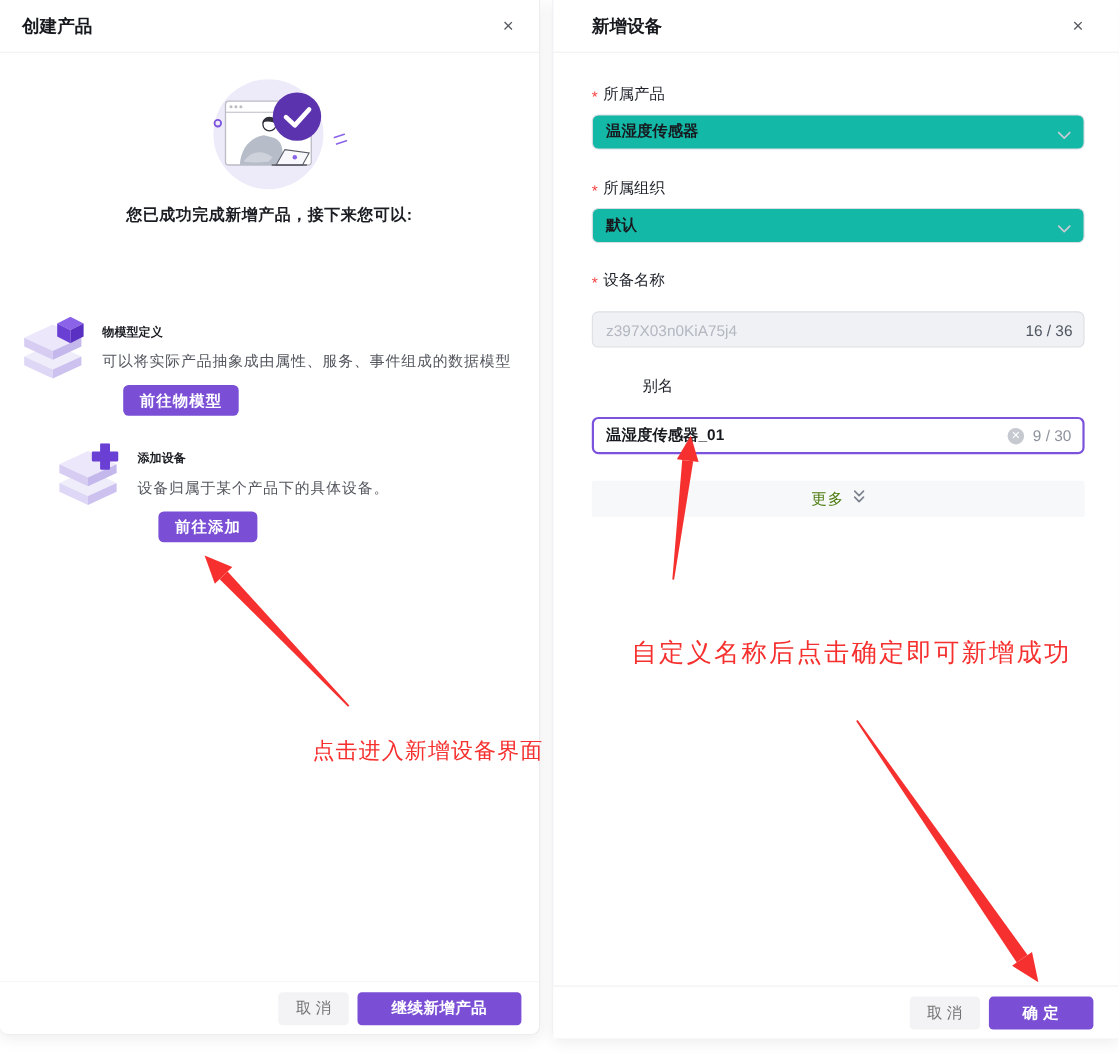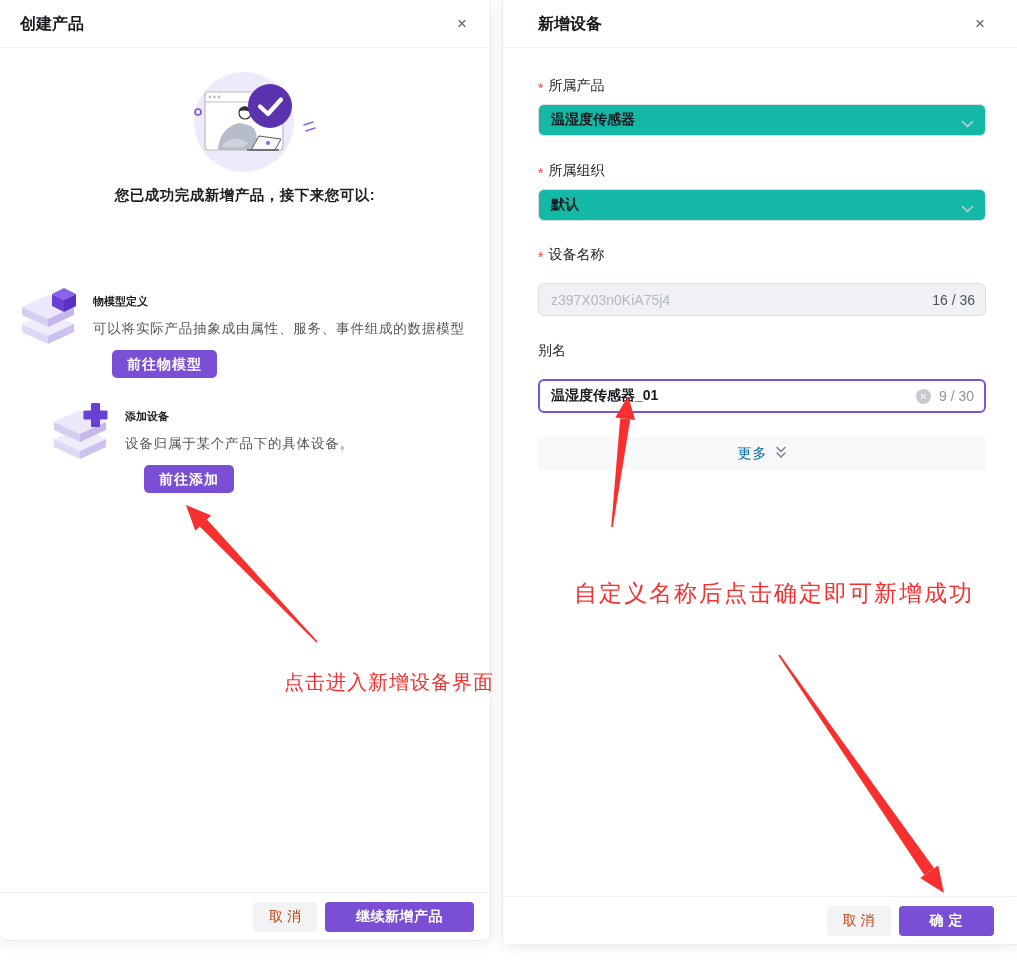--- a/index.html
+++ b/index.html
@@ -35,31 +35,31 @@
   .sec-desc  { font-size:13.5px; color:#53565e; margin-top:11px; letter-spacing:.8px; white-space:nowrap; }
   .sec-btn { display:inline-block; margin:12px 0 0 19px; height:28px; padding:0 15px; border:none;
              border-radius:5px; background:#7a4fd6; color:#fff; font-size:14px; font-weight:700;
              line-height:28px; cursor:pointer; letter-spacing:1px; }
 
   .dlg-footer { position:absolute; left:0; right:0; bottom:0; height:48px; border-top:1px solid #f0f0f2;
                 display:flex; align-items:center; justify-content:flex-end; gap:8px; background:#fff; }
   .dlg-left  .dlg-footer { padding-right:16px; border-radius:0 0 8px 8px; }
   .dlg-right .dlg-footer { padding-right:23px; }
   .btn { height:30px; border:none; border-radius:4px; font-size:14px; cursor:pointer; font-family:inherit; }
-  .btn-cancel { background:#f3f3f5; color:#c2410c; padding:0 16px; }
+  .btn-cancel { background:#f3f3f5; color:#737373; padding:0 16px; }
   .btn-primary { background:#7a4fd6; color:#fff; font-weight:700; padding:0 31px; letter-spacing:.5px; }
 
   
   .form { position:absolute; left:35px; right:31px; top:48px; }
   .fld-label { display:flex; align-items:center; gap:5px; font-size:14px; color:#1d2129; height:16px; }
   .req { color:#f53f3f; font-size:14px; transform:translateY(2px); }
   .lbl-1 { margin-top:30px; }
   .lbl-2 { margin-top:27px; }
   .lbl-3 { margin-top:26px; }
-  .lbl-4 { margin-top:27px; }
+  .lbl-4 { margin-top:27px;margin-left:46px; }
 
   .select-box { position:relative; margin-top:10px; height:32px; border:1px solid #dcdee3; border-radius:6px;
                 background:#14b8a6; display:flex; align-items:center; padding:0 30px 0 12px; cursor:pointer; }
   .select-value { font-size:14px; color:#17191e; font-weight:600; }
   .select-arrow { position:absolute; right:11px; top:10px; }
 
   .input-wrap { position:relative; margin-top:20px; height:33px; border:1px solid #dcdee3; border-radius:6px;
                 background:#fff; display:flex; align-items:center; padding:0 10px 0 12px; }
   .input-wrap input { flex:1; border:none; outline:none; background:transparent; font-size:14px;
                       font-family:inherit; color:#17191e; font-weight:600; min-width:0; }
@@ -67,21 +67,21 @@
   .wrap-disabled input { color:#b3b7c1; font-weight:400; }
   .wrap-focus { height:34px; border:2px solid #7b52db; padding-left:11px; }
   .counter { font-size:14px; white-space:nowrap; margin-left:8px; }
   .counter-dark { color:#4e5560; }
   .counter-gray { color:#8d929c; }
   .clear-btn { width:15px; height:15px; border-radius:50%; background:#c7c9d1; color:#fff; border:none;
                font-size:10px; line-height:15px; text-align:center; cursor:pointer; padding:0; margin-left:8px; }
 
   .more-bar { margin-top:24px; height:33px; background:#f7f8fa; display:flex; align-items:center;
               justify-content:center; gap:7px; cursor:pointer; border-radius:2px; }
-  .more-label { font-size:14px; color:#0369a1; letter-spacing:1px; }
+  .more-label { font-size:14px; color:#4d7c0f; letter-spacing:1px; }
 
   
   .overlay { position:absolute; left:0; top:0; width:1017px; height:960px; pointer-events:none; z-index:30; }
   .anno { position:absolute; color:#f5302e; white-space:nowrap; z-index:31; }
   .anno-left  { left:284px; top:669px; font-size:20px; letter-spacing:1px; }
   .anno-right { left:574px; top:578px; font-size:23px; letter-spacing:2px; }
 </style>
 </head>
 <body>
 

